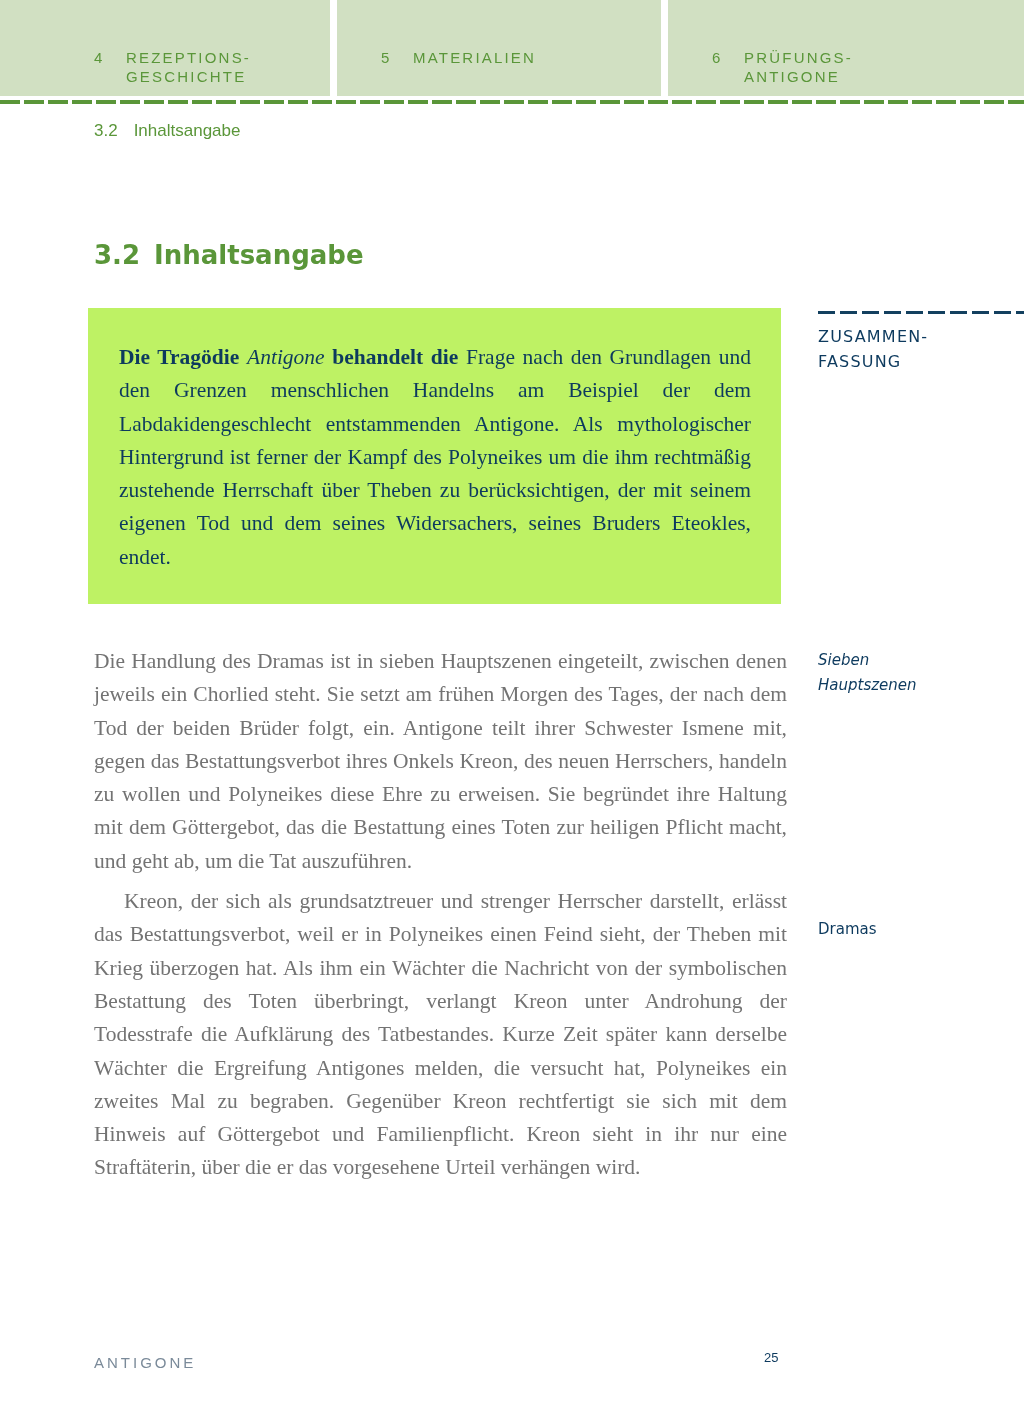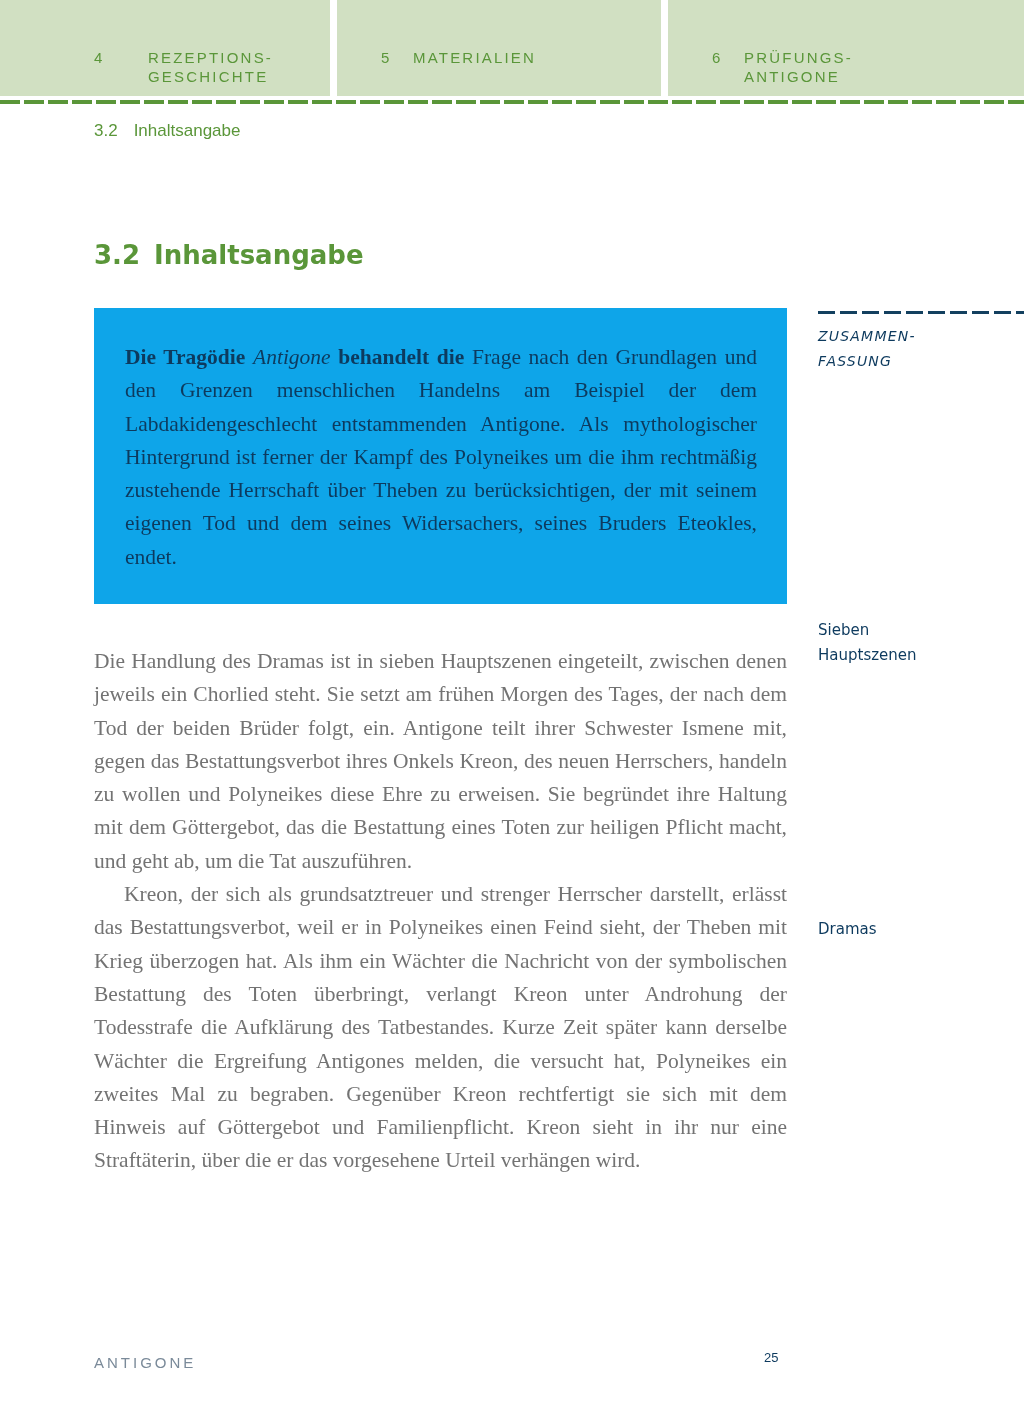--- a/index.html
+++ b/index.html
@@ -16,49 +16,49 @@
     background-image: repeating-linear-gradient(to right, #5a9639 0 20px, transparent 20px 24px); }
 
   .running-head { position: absolute; top: 121px; left: 94px; font-family: "Liberation Sans", sans-serif;
     font-size: 17px; color: #5a9639; }
   .running-head .num { margin-right: 16px; }
 
   .section-title { position: absolute; top: 240px; left: 94px; font-family: "DejaVu Sans", sans-serif;
     font-weight: bold; font-size: 26px; color: #5a9639; }
   .section-title .num { margin-right: 14px; }
 
-  .summary-box { position: absolute; top: 308px; left: 94px; width: 693px; height: 296px; background: #0ea5e9; }
+  .summary-box { position: absolute; top: 308px; left: 88px; width: 693px; height: 296px; background: #bef264; }
   .summary-text { position: absolute; top: 33px; left: 31px; width: 632px; font-family: "Liberation Serif", serif;
     font-size: 21.5px; line-height: 33.3px; color: #0d3a5e; text-align: justify; }
 
   .dash-blue { position: absolute; top: 311px; left: 818px; width: 206px; height: 3px;
     background-image: repeating-linear-gradient(to right, #13405f 0 17px, transparent 17px 22px); }
 
   .margin-note { position: absolute; left: 818px; font-family: "DejaVu Sans", sans-serif;
     font-size: 15px; line-height: 25px; color: #0d3a5e; }
-  .margin-note.caps { font-size: 14px; letter-spacing: 1.2px; font-style: italic; }
+  .margin-note.caps { font-size: 16px; letter-spacing: 1.2px; }
 
   .body-text { position: absolute; top: 645px; left: 94px; width: 693px; font-family: "Liberation Serif", serif;
     font-size: 21.5px; line-height: 33.3px; color: #737373; text-align: justify; }
   .body-text p { margin: 0; }
-  .body-text p + p { text-indent: 30px; }
+  .body-text p + p { text-indent: 30px; margin-top: 7px; }
 
   .footer-title { position: absolute; top: 1354px; left: 94px; font-family: "Liberation Sans", sans-serif;
     font-size: 15px; letter-spacing: 3px; color: #7a8a99; }
   .footer-page { position: absolute; top: 1350px; left: 764px; font-family: "Liberation Sans", sans-serif;
     font-size: 13px; color: #0d3a5e; }
 </style>
 </head>
 <body>
 
 <div class="tabs">
   <div class="tab" style="left:0;width:330px;">
     <div class="tab-text" style="left:94px;">
       <span class="tab-num">4</span>
-      <span class="tab-label" style="left:32px;margin-left:22px;">REZEPTIONS-
+      <span class="tab-label" style="left:32px;">REZEPTIONS-
 GESCHICHTE</span>
     </div>
   </div>
   <div class="tab" style="left:337px;width:324px;">
     <div class="tab-text" style="left:44px;">
       <span class="tab-num">5</span>
       <span class="tab-label" style="left:32px;text-align:right;">MATERIALIEN</span>
     </div>
   </div>
   <div class="tab" style="left:668px;width:356px;">
@@ -79,21 +79,21 @@
   <span class="num">3.2</span><span>Inhaltsangabe</span>
 </div>
 
 <div class="summary-box">
   <div class="summary-text"><b>Die Tragödie </b><i>Antigone</i><b> behandelt die</b><span> Frage nach den Grundlagen und den Grenzen menschlichen Handelns am Beispiel der dem Labdakidengeschlecht entstammenden Antigone. Als mythologischer Hintergrund ist ferner der Kampf des Polyneikes um die ihm rechtmäßig zustehende Herrschaft über Theben zu berücksichtigen, der mit seinem eigenen Tod und dem seines Widersachers, seines Bruders Eteokles, endet.</span></div>
 </div>
 
 <div class="dash-blue"></div>
 <div class="margin-note caps" style="top:324px;white-space:pre-line;">ZUSAMMEN-
 FASSUNG</div>
-<div class="margin-note" style="top:618px;white-space:pre-line;">Sieben
+<div class="margin-note" style="top:648px;white-space:pre-line;font-style:italic;">Sieben
 Hauptszenen</div>
 <div class="margin-note" style="top:917px;">Dramas</div>
 
 <div class="body-text">
   <p>Die Handlung des Dramas ist in sieben Hauptszenen eingeteilt, zwischen denen jeweils ein Chorlied steht. Sie setzt am frühen Morgen des Tages, der nach dem Tod der beiden Brüder folgt, ein. Antigone teilt ihrer Schwester Ismene mit, gegen das Bestattungsverbot ihres Onkels Kreon, des neuen Herrschers, handeln zu wollen und Polyneikes diese Ehre zu erweisen. Sie begründet ihre Haltung mit dem Göttergebot, das die Bestattung eines Toten zur heiligen Pflicht macht, und geht ab, um die Tat auszuführen.</p>
   <p>Kreon, der sich als grundsatztreuer und strenger Herrscher darstellt, erlässt das Bestattungsverbot, weil er in Polyneikes einen Feind sieht, der Theben mit Krieg überzogen hat. Als ihm ein Wächter die Nachricht von der symbolischen Bestattung des Toten überbringt, verlangt Kreon unter Androhung der Todesstrafe die Aufklärung des Tatbestandes. Kurze Zeit später kann derselbe Wächter die Ergreifung Antigones melden, die versucht hat, Polyneikes ein zweites Mal zu begraben. Gegenüber Kreon rechtfertigt sie sich mit dem Hinweis auf Göttergebot und Familienpflicht. Kreon sieht in ihr nur eine Straftäterin, über die er das vorgesehene Urteil verhängen wird.</p>
 </div>
 
 <div class="footer-title">ANTIGONE</div>
 <div class="footer-page">25</div>

